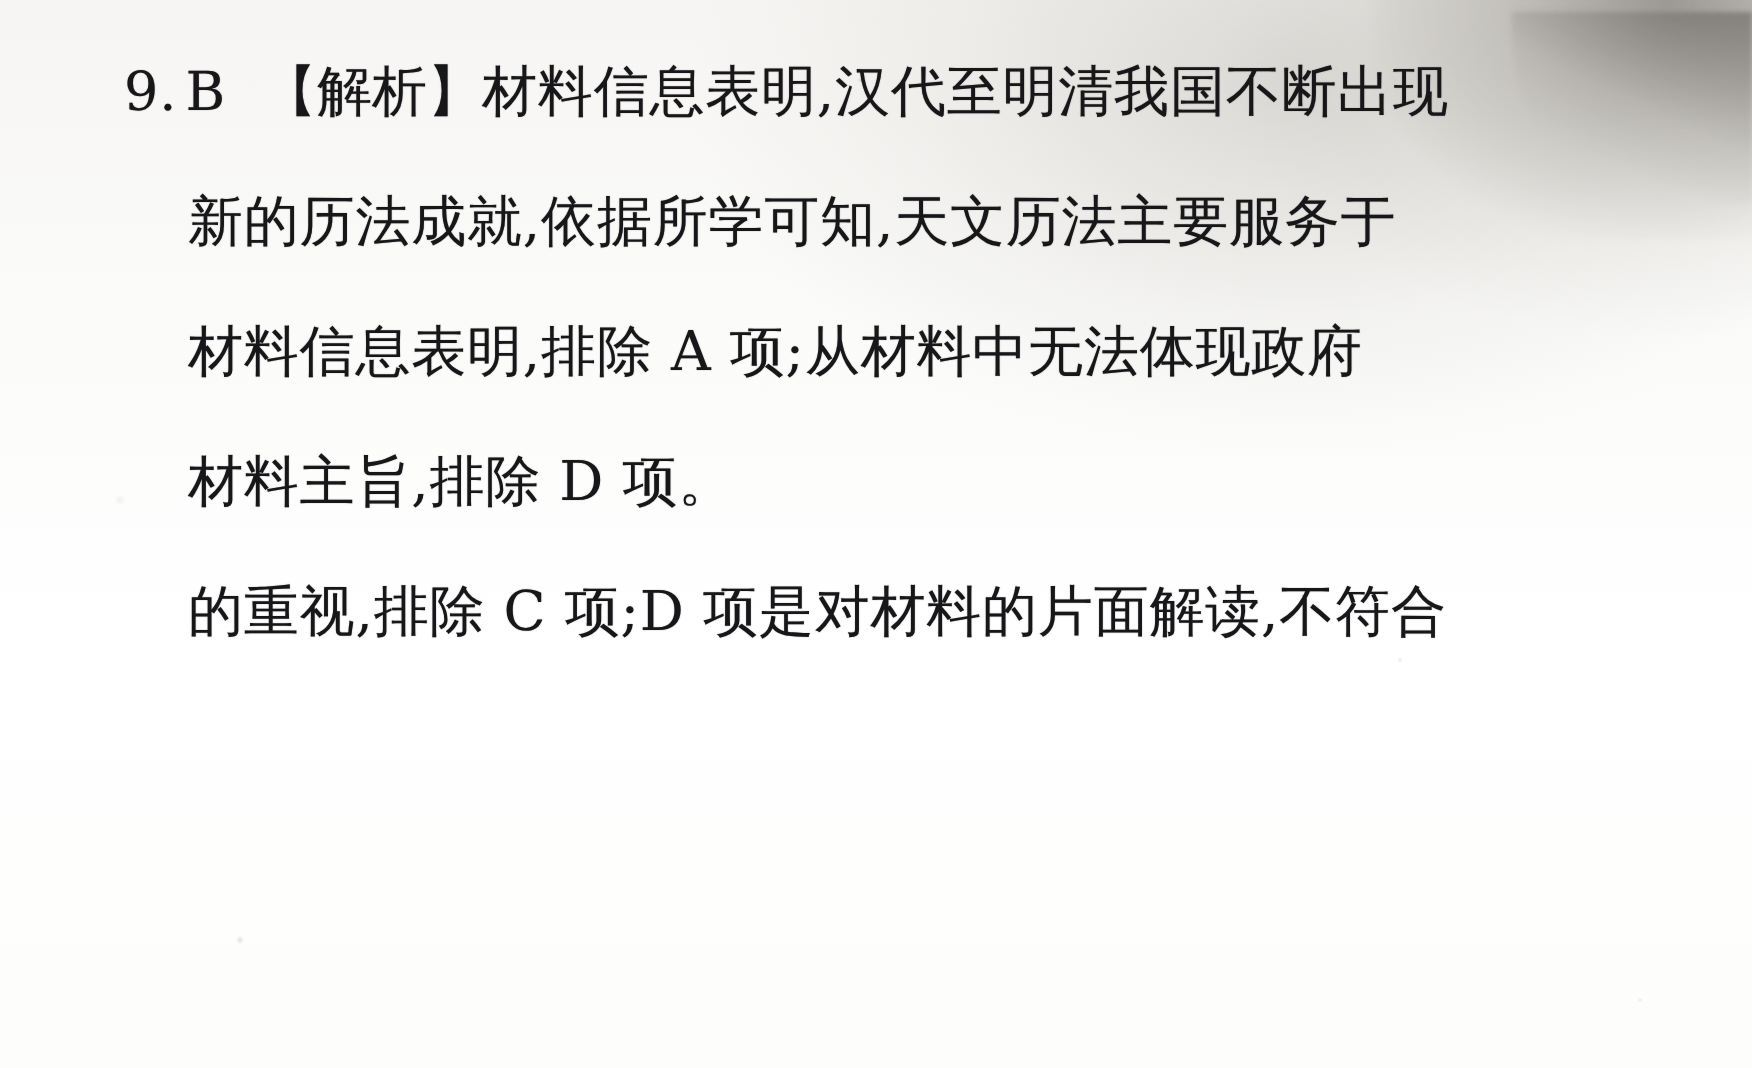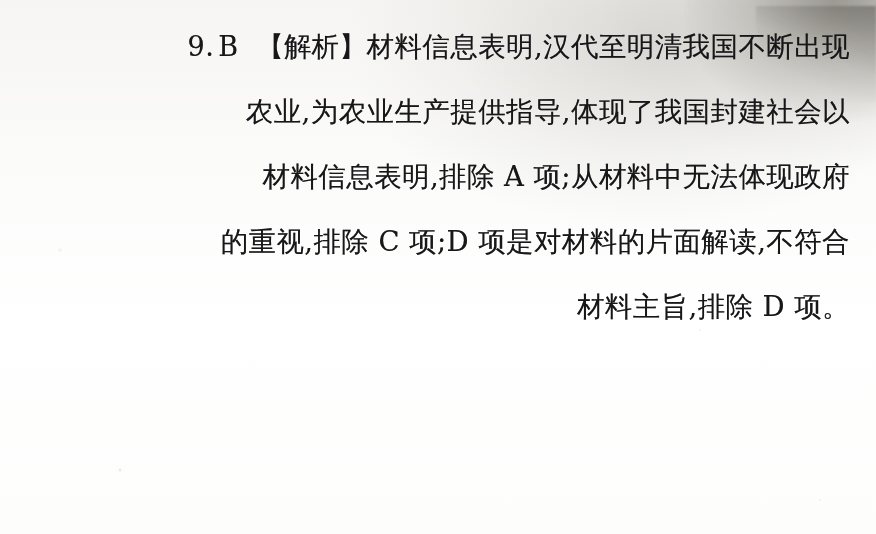--- a/index.html
+++ b/index.html
@@ -61,21 +61,20 @@
     filter: blur(1.2px);
   }
 
   #content {
     position: absolute;
     left: 0;
     top: 0;
     width: 876px;
     padding: 14px 26px 0 62px;
     box-sizing: border-box;
-    text-align: right;
   }
 
   .line {
     position: relative;
     height: 65px;
     line-height: 65px;
     white-space: nowrap;
     font-size: 27.5px;
     color: #17171a;
     letter-spacing: 0.4px;
@@ -108,32 +107,32 @@
   <div id="grain"></div>
   <div id="corner-smudge"></div>
   <div id="corner-edge"></div>
 
   <div id="content">
 
     <div class="line">
       <span class="q-num">9.</span><span class="ans">B</span><span class="tag">【解析】</span><span>材料信息表明,汉代至明清我国不断出现</span>
     </div>
 
+    <div class="line indent">
+      <span>新的历法成就,依据所学可知,天文历法主要服务于</span>
+    </div>
 
-    <div class="line indent">
-      <span>农业,为农业生产提供指导,体现了我国封建社会以</span>
-    </div>
 
 
     <div class="line indent">
       <span>材料信息表明,排除 A 项;从材料中无法体现政府</span>
     </div>
 
     <div class="line indent">
-      <span>的重视,排除 C 项;D 项是对材料的片面解读,不符合</span>
+      <span>材料主旨,排除 D 项。</span>
     </div>
 
     <div class="line indent">
-      <span>材料主旨,排除 D 项。</span>
+      <span>的重视,排除 C 项;D 项是对材料的片面解读,不符合</span>
     </div>
 
   </div>
 </div>
 
 </body></html>

